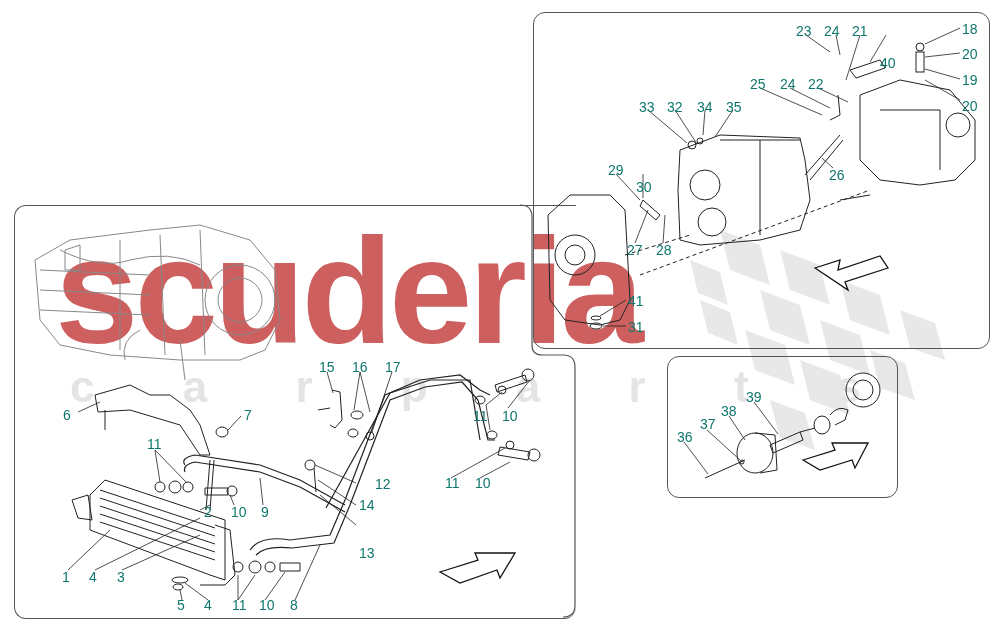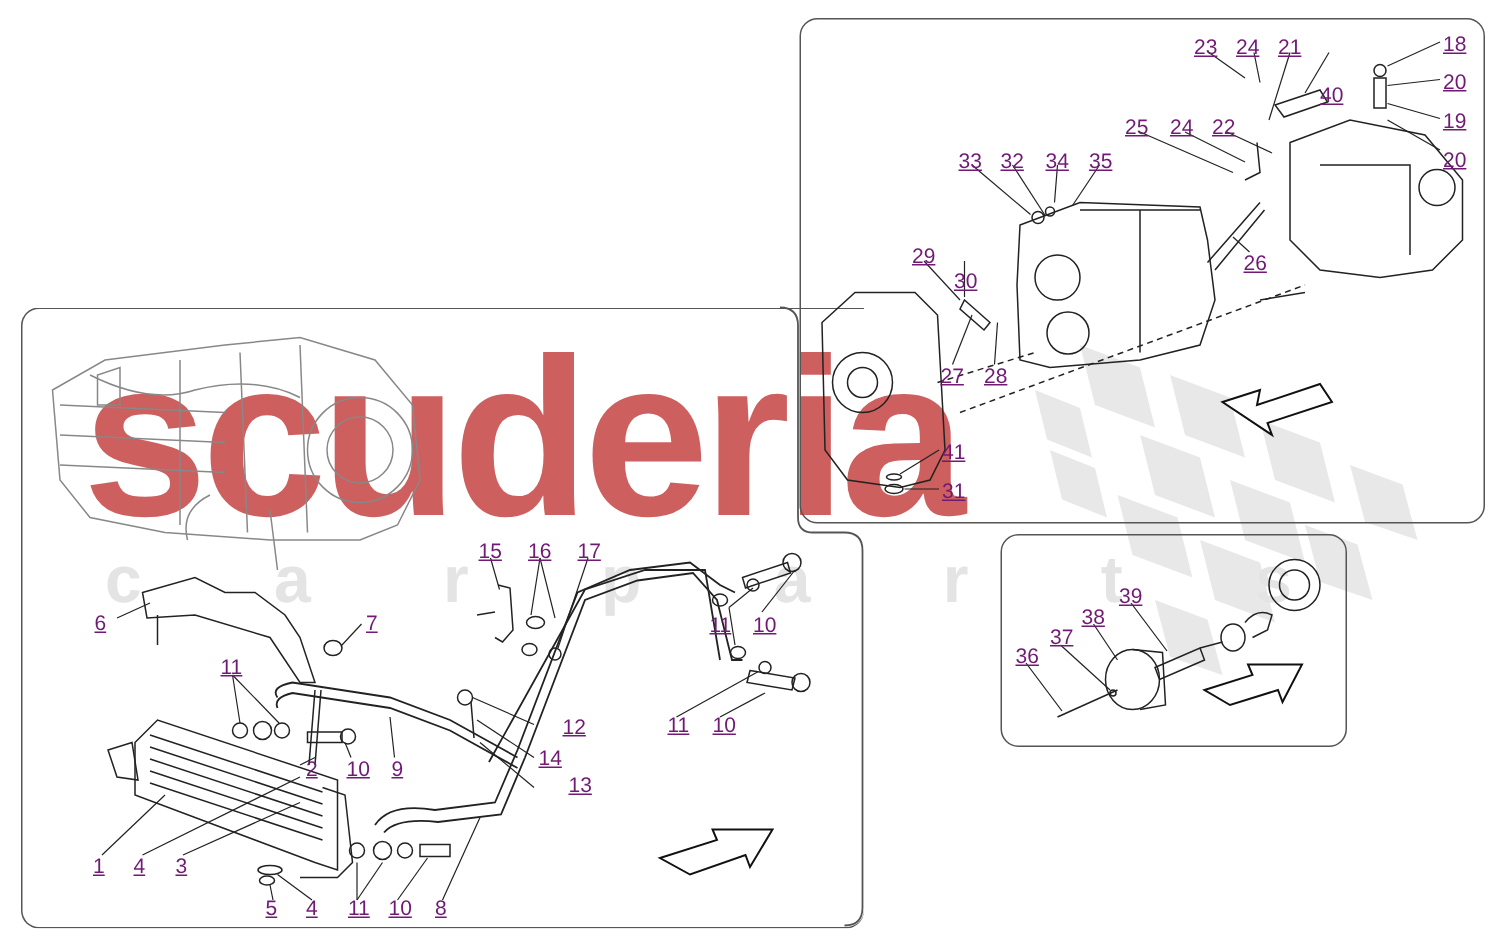--- a/index.html
+++ b/index.html
@@ -1,19 +1,19 @@
 <!DOCTYPE html>
 <html><head>
 <meta charset="utf-8">
 <style>
   html, body { margin: 0; padding: 0; background: #ffffff; }
   body { width: 1000px; height: 632px; position: relative; overflow: hidden;
          font-family: "Liberation Sans", sans-serif; }
   .panel { position: absolute; border: 1.2px solid #555; border-radius: 12px; background: transparent; }
-  .label { position: absolute; font-size: 14px; color: #701a75; line-height: 1; white-space: nowrap; text-decoration: underline; }
+  .label { position: absolute; font-size: 14px; color: #0f766e; line-height: 1; white-space: nowrap; }
   svg.layer { position: absolute; left: 0; top: 0; }
   .wm { position: absolute; font-family: Liberation Sans, sans-serif; font-weight: bold; color: #b91c1c; opacity: 0.7; }
   .wm2 { position: absolute; font-family: "Liberation Sans", sans-serif; color: #e4e4e4; font-weight: bold; }
 </style>
 </head>
 <body>
 
 <svg class="layer" width="1000" height="632">
   <g fill="#e6e6e6" opacity="0.9">
     <polygon points="720,230 760,245 770,285 730,270"></polygon>
@@ -242,21 +242,21 @@
   <div class="label" style="left:319px;top:360px;">15</div>
   <div class="label" style="left:352px;top:360px;">16</div>
   <div class="label" style="left:385px;top:360px;">17</div>
   <div class="label" style="left:63px;top:408px;">6</div>
   <div class="label" style="left:244px;top:408px;">7</div>
   <div class="label" style="left:147px;top:437px;">11</div>
   <div class="label" style="left:473px;top:409px;">11</div>
   <div class="label" style="left:502px;top:409px;">10</div>
   <div class="label" style="left:359px;top:477px;padding-left:16px;">12</div>
   <div class="label" style="left:359px;top:498px;">14</div>
-  <div class="label" style="left:359px;top:516px;margin-left:20px;">13</div>
+  <div class="label" style="left:359px;top:546px;">13</div>
   <div class="label" style="left:204px;top:505px;">2</div>
   <div class="label" style="left:231px;top:505px;">10</div>
   <div class="label" style="left:261px;top:505px;">9</div>
   <div class="label" style="left:445px;top:476px;">11</div>
   <div class="label" style="left:475px;top:476px;">10</div>
   <div class="label" style="left:62px;top:570px;">1</div>
   <div class="label" style="left:89px;top:570px;">4</div>
   <div class="label" style="left:117px;top:570px;">3</div>
   <div class="label" style="left:177px;top:598px;">5</div>
   <div class="label" style="left:204px;top:598px;">4</div>

